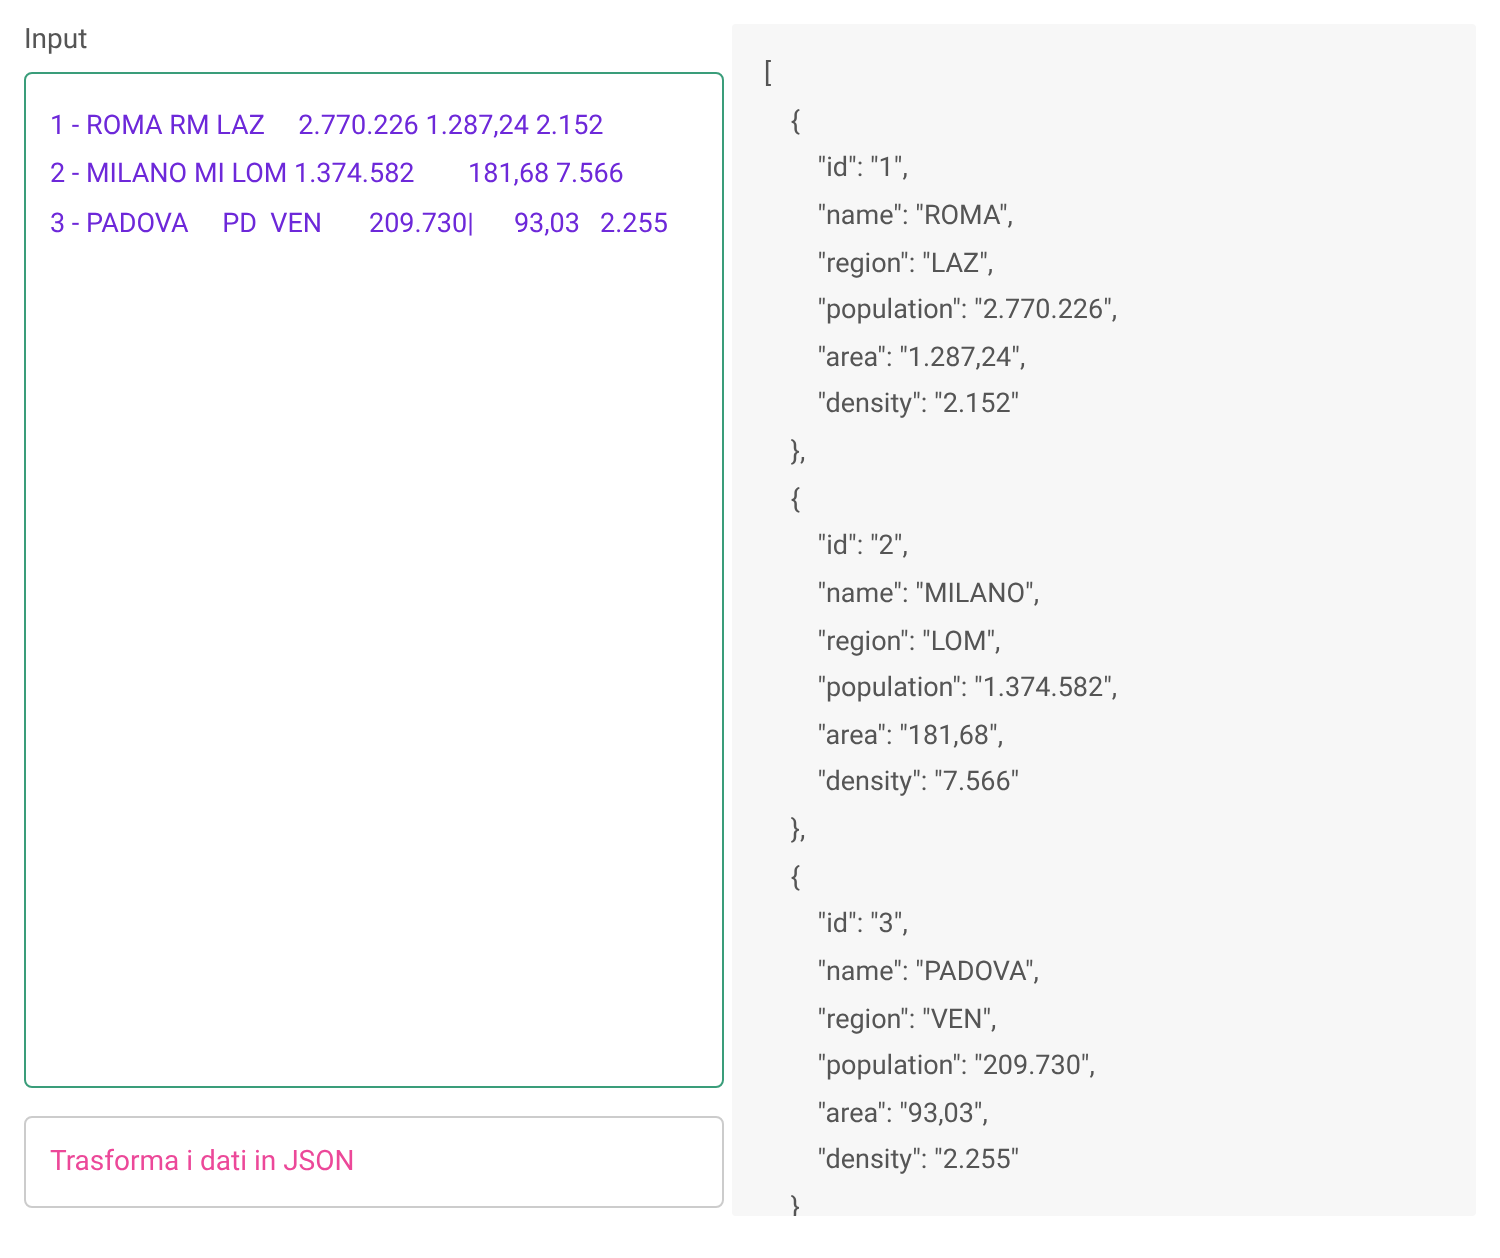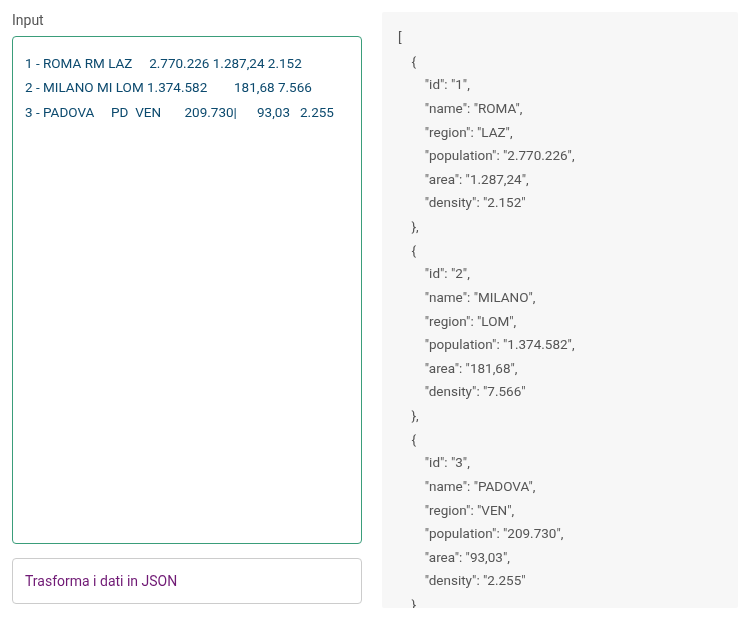--- a/index.html
+++ b/index.html
@@ -6,21 +6,21 @@
   body {
     margin: 0;
     padding: 12px;
     font-family: -apple-system, BlinkMacSystemFont, "Segoe UI", Roboto, Helvetica, Arial, sans-serif;
     background: #ffffff;
     color: #444;
     font-size: 14px;
   }
   .container {
     display: flex;
-    gap: 20px;
+    gap: 4px;
     width: 726px;
   }
   .left-col {
     width: 350px;
     flex-shrink: 0;
     display: flex;
     flex-direction: column;
   }
   .right-col {
     flex: 1;
@@ -30,36 +30,36 @@
     font-size: 14px;
     color: #555;
     margin-bottom: 8px;
   }
   .input-box {
     border: 1px solid #3a9d7a;
     border-radius: 4px;
     padding: 14px 12px;
     height: 508px;
     font-size: 13.5px;
-    color: #0c4a6e;
+    color: #6d28d9;
     line-height: 1.8;
     white-space: pre-wrap;
     font-family: inherit;
     outline: none;
     overflow: auto;
     resize: none;
     width: 100%;
     background: #fff;
   }
   .instructions-box {
     border: 1px solid #ccc;
     border-radius: 4px;
     padding: 14px 12px;
     font-size: 14px;
-    color: #701a75;
+    color: #ec4899;
     width: 100%;
     outline: none;
     background: #fff;
     font-family: inherit;
   }
   .output-panel {
     background: #f7f7f7;
     border-radius: 2px;
     padding: 14px 16px;
     height: 596px;

